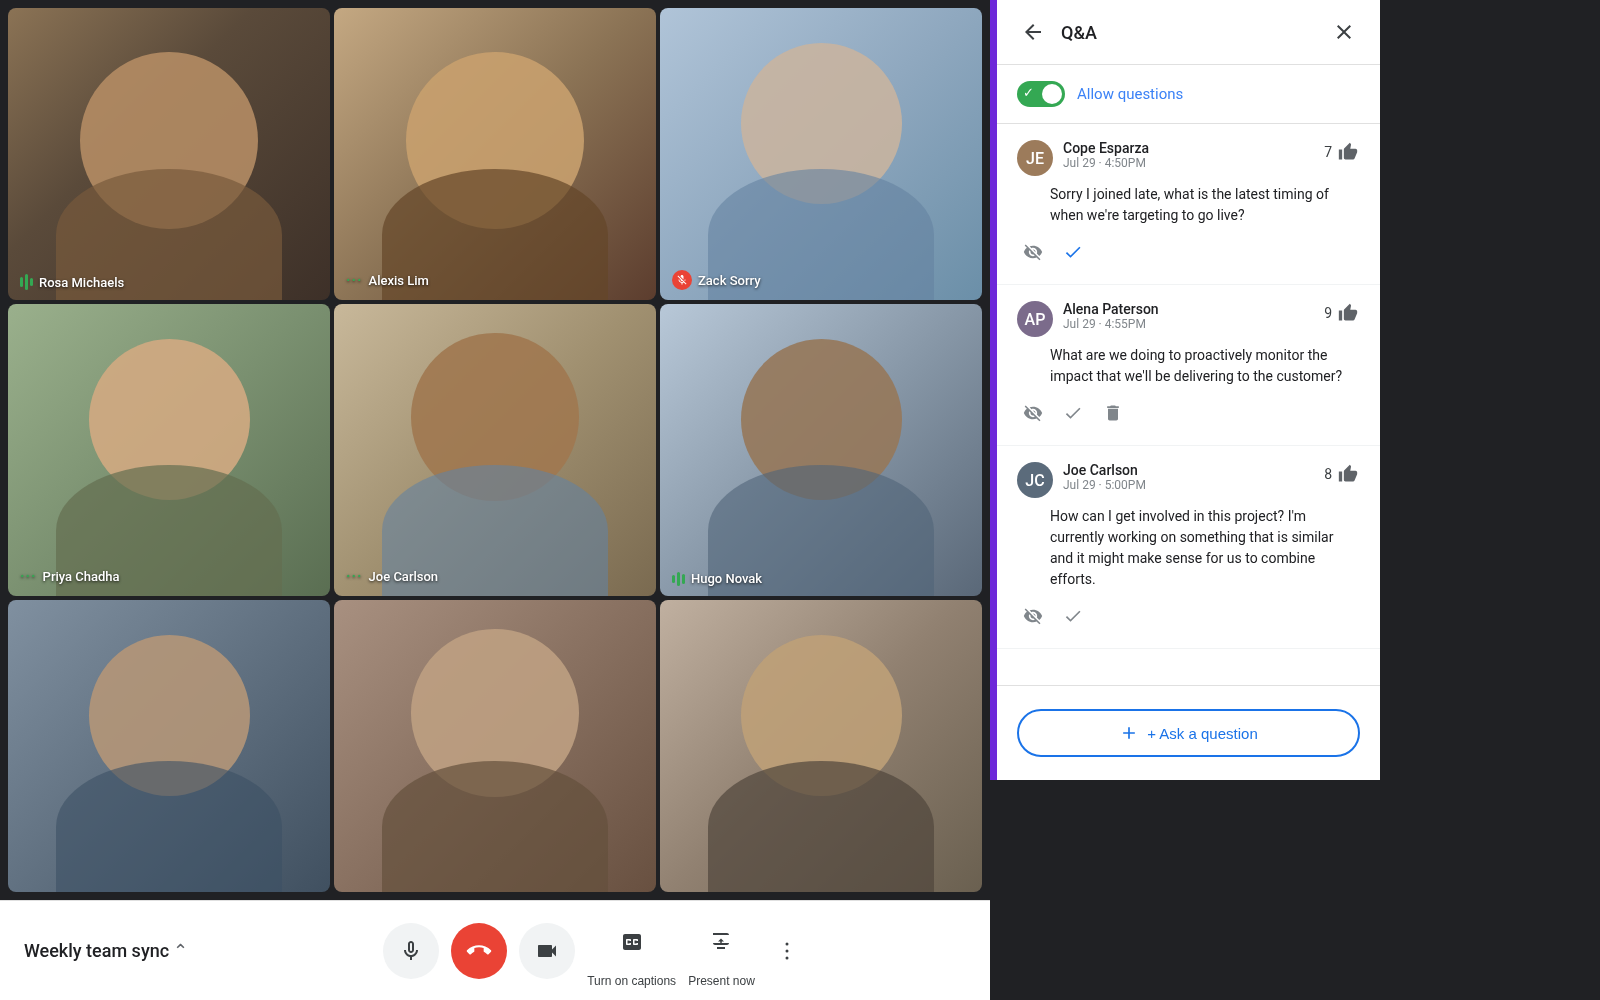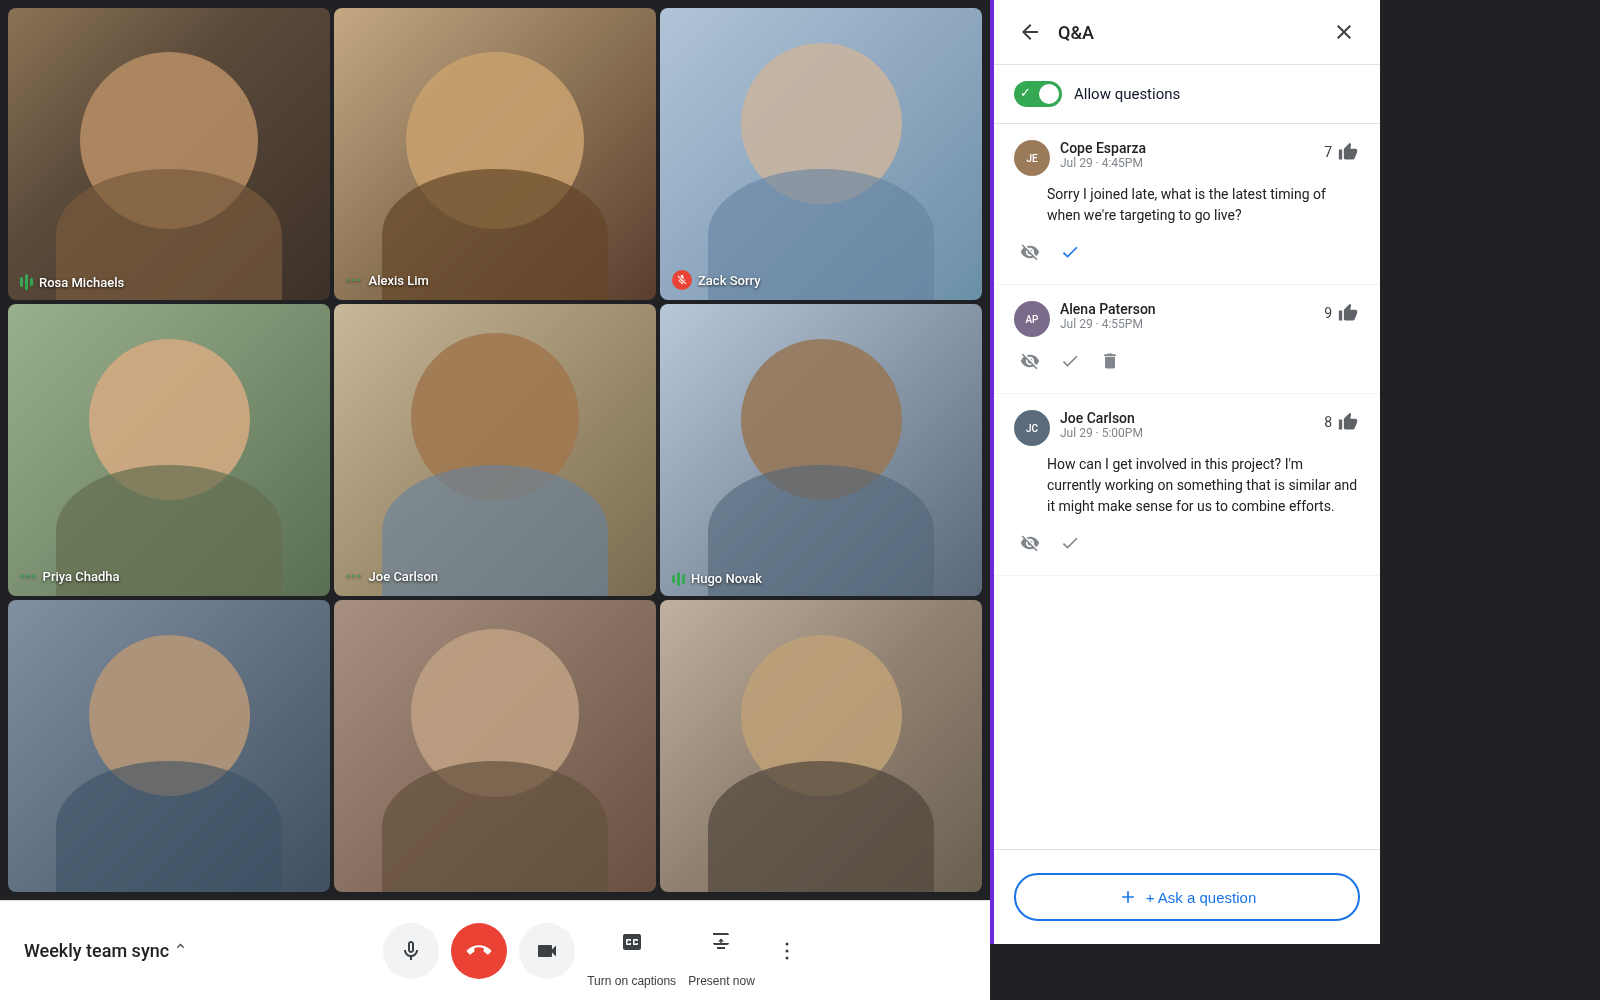--- a/index.html
+++ b/index.html
@@ -184,24 +184,24 @@
       align-items: center;
       justify-content: center;
       font-size: 20px;
       color: #3c4043;
     }
 
     
     .qa-panel {
       flex: 0 0 390px;
       background: #fff;
-      border-left: 4px solid #6d28d9;
+      border-left: 7px solid #6d28d9;
       display: flex;
       flex-direction: column;
-      height: 944px;
+      height: 780px;
       justify-content: space-between;
     }
 
     .qa-header {
       display: flex;
       align-items: center;
       padding: 16px 20px;
       border-bottom: 1px solid #e0e0e0;
       gap: 12px;
     }
@@ -277,21 +277,21 @@
       position: absolute;
       color: white;
       font-size: 13px;
       top: 4px;
       left: 6px;
       z-index: 1;
     }
 
     .allow-label {
       font-size: 15px;
-      color: #0f172a;
+      color: #3b82f6;
     }
 
     .filter-row {
       display: flex;
       align-items: center;
       justify-content: space-between;
       padding: 12px 20px;
       border-bottom: 1px solid #e0e0e0;
     }
 
@@ -327,21 +327,21 @@
     }
 
     .q-avatar {
       width: 36px;
       height: 36px;
       border-radius: 50%;
       flex-shrink: 0;
       display: flex;
       align-items: center;
       justify-content: center;
-      font-size: 10px;
+      font-size: 16px;
       font-weight: 500;
       color: white;
     }
 
     .q-avatar-jane { background: #9c7b5b; }
     .q-avatar-alena { background: #7b6b8b; }
     .q-avatar-joe { background: #5b6b7b; }
 
     .q-name-time {
       flex: 1;
@@ -654,21 +654,21 @@
   </div>
 
 
   <div class="questions-list">
 
     <div class="question-item">
       <div class="question-header">
         <div class="q-avatar q-avatar-jane">JE</div>
         <div class="q-name-time">
           <div class="q-name">Cope Esparza</div>
-          <div class="q-time">Jul 29 · 4:45PM</div>
+          <div class="q-time">Jul 29 · 4:50PM</div>
         </div>
         <div class="q-like-area">
           <span class="q-like-count">7</span>
           <button class="like-btn">
             <svg width="20" height="20" viewBox="0 0 24 24" fill="#5f6368">
               <path d="M1 21h4V9H1v12zm22-11c0-1.1-.9-2-2-2h-6.31l.95-4.57.03-.32c0-.41-.17-.79-.44-1.06L14.17 1 7.59 7.59C7.22 7.95 7 8.45 7 9v10c0 1.1.9 2 2 2h9c.83 0 1.54-.5 1.84-1.22l3.02-7.05c.09-.23.14-.47.14-.73v-2z"></path>
             </svg>
           </button>
         </div>
       </div>
@@ -696,20 +696,21 @@
         </div>
         <div class="q-like-area">
           <span class="q-like-count">9</span>
           <button class="like-btn">
             <svg width="20" height="20" viewBox="0 0 24 24" fill="#5f6368">
               <path d="M1 21h4V9H1v12zm22-11c0-1.1-.9-2-2-2h-6.31l.95-4.57.03-.32c0-.41-.17-.79-.44-1.06L14.17 1 7.59 7.59C7.22 7.95 7 8.45 7 9v10c0 1.1.9 2 2 2h9c.83 0 1.54-.5 1.84-1.22l3.02-7.05c.09-.23.14-.47.14-.73v-2z"></path>
             </svg>
           </button>
         </div>
       </div>
+      <div class="q-text">What are we doing to proactively monitor the impact that we'll be delivering to the customer?</div>
       <div class="q-actions">
         <button class="q-action-btn" title="Hide">
           <svg width="20" height="20" viewBox="0 0 24 24" fill="currentColor">
             <path d="M12 7c2.76 0 5 2.24 5 5 0 .65-.13 1.26-.36 1.83l2.92 2.92c1.51-1.26 2.7-2.89 3.43-4.75-1.73-4.39-6-7.5-11-7.5-1.4 0-2.74.25-3.98.7l2.16 2.16C10.74 7.13 11.35 7 12 7zM2 4.27l2.28 2.28.46.46C3.08 8.3 1.78 10.02 1 12c1.73 4.39 6 7.5 11 7.5 1.55 0 3.03-.3 4.38-.84l.42.42L19.73 22 21 20.73 3.27 3 2 4.27zM7.53 9.8l1.55 1.55c-.05.21-.08.43-.08.65 0 1.66 1.34 3 3 3 .22 0 .44-.03.65-.08l1.55 1.55c-.67.33-1.41.53-2.2.53-2.76 0-5-2.24-5-5 0-.79.2-1.53.53-2.2zm4.31-.78l3.15 3.15.02-.16c0-1.66-1.34-3-3-3l-.17.01z"></path>
           </svg>
         </button>
         <button class="q-action-btn" title="Mark as answered">
           <svg width="20" height="20" viewBox="0 0 24 24" fill="currentColor">
             <path d="M9 16.17L4.83 12l-1.42 1.41L9 19 21 7l-1.41-1.41z"></path>
           </svg>

